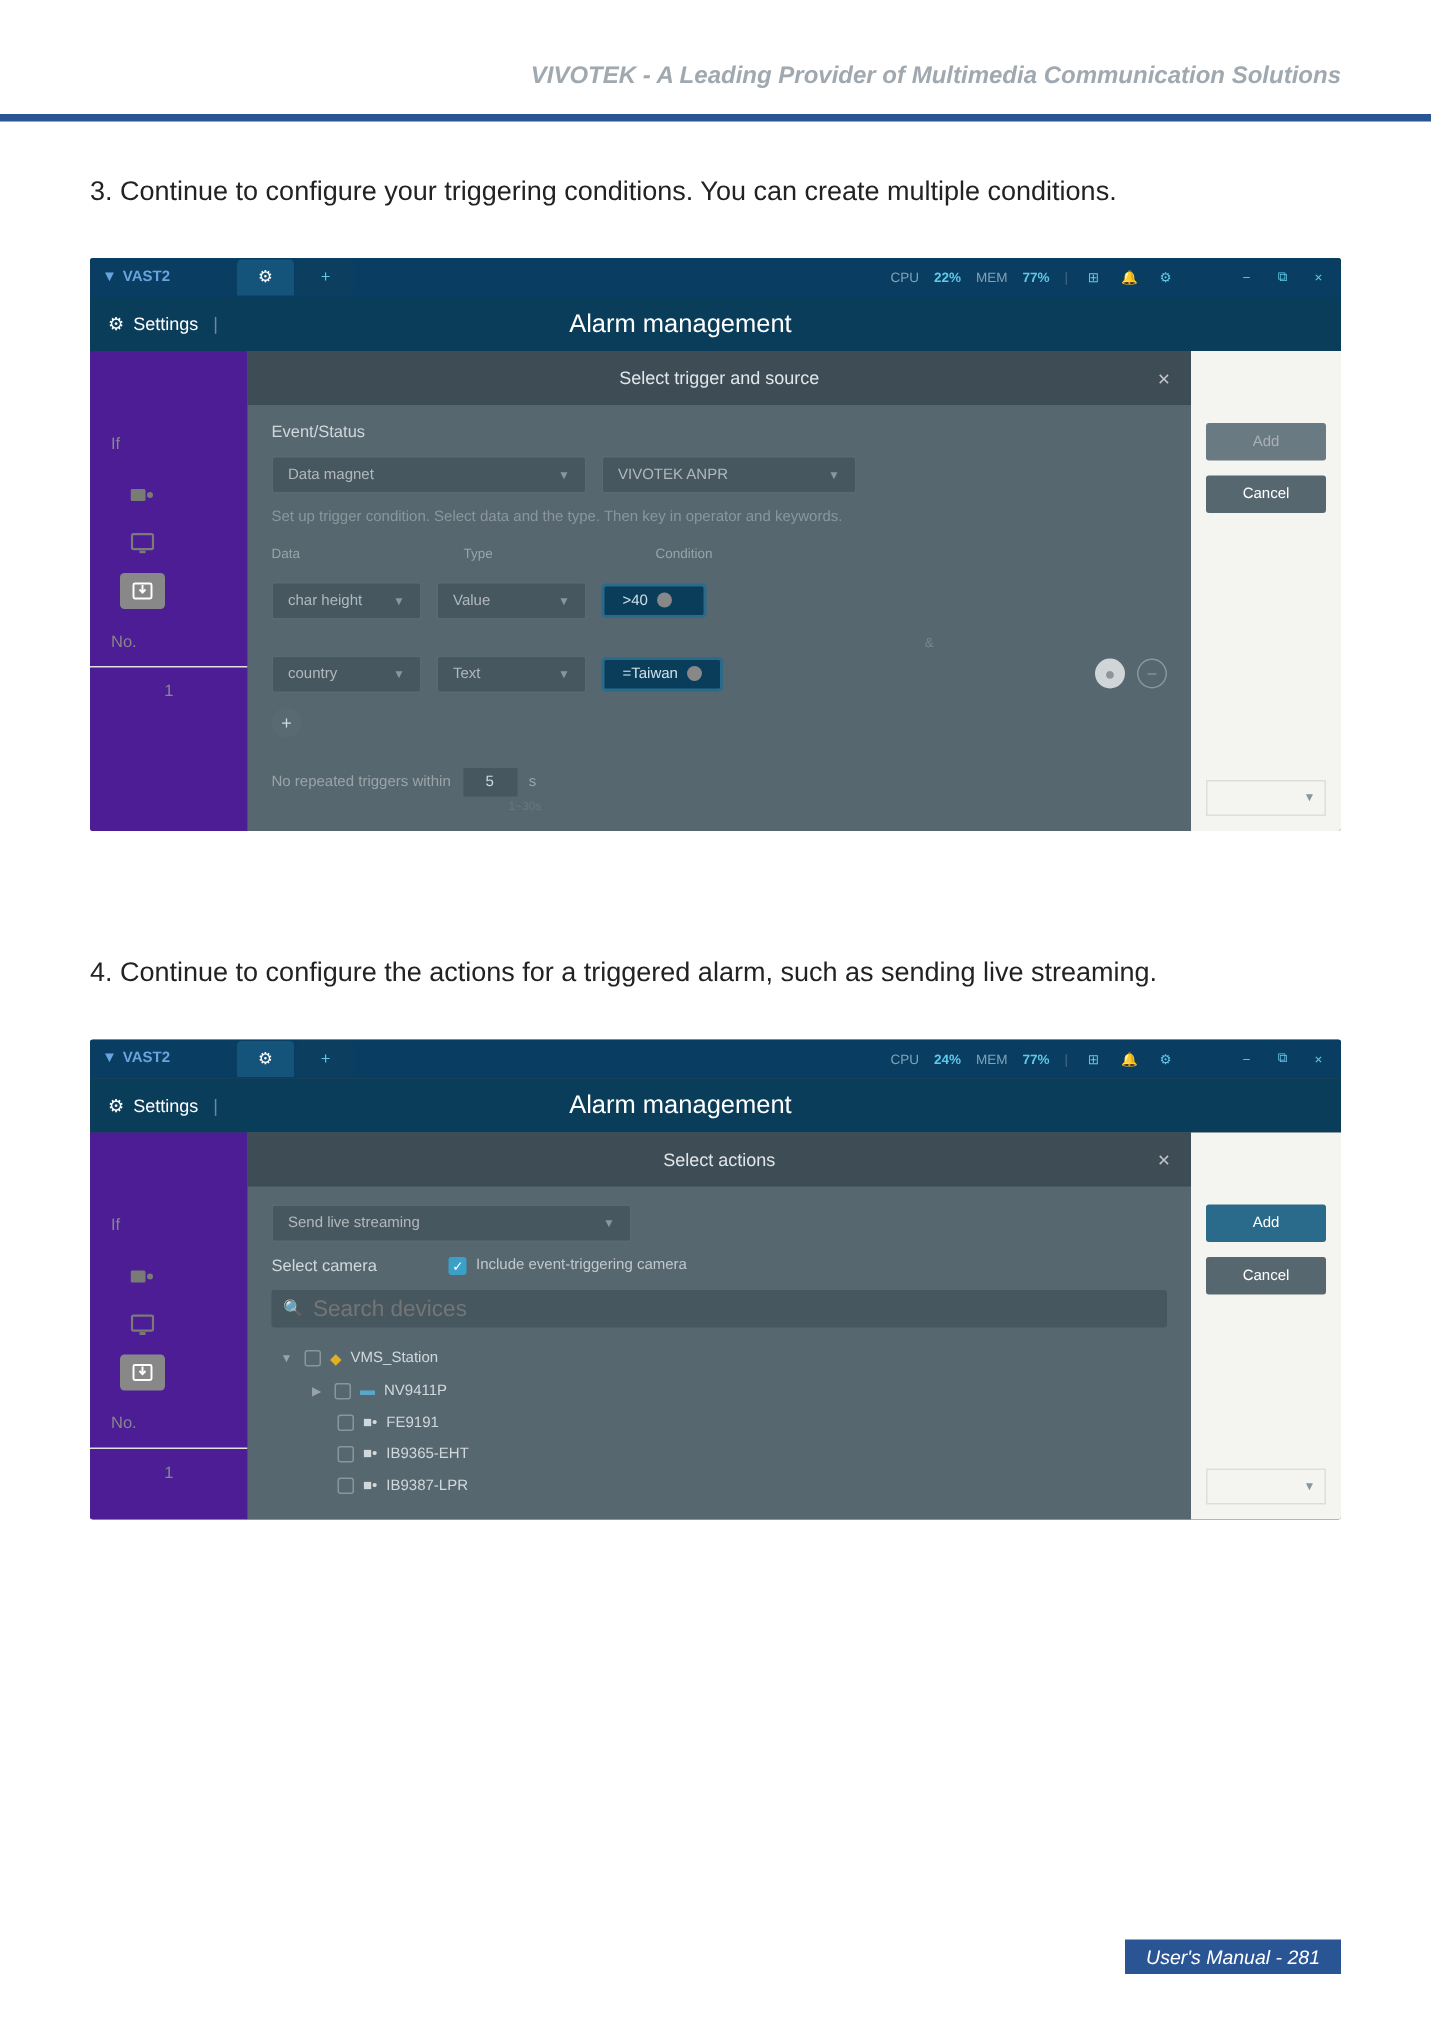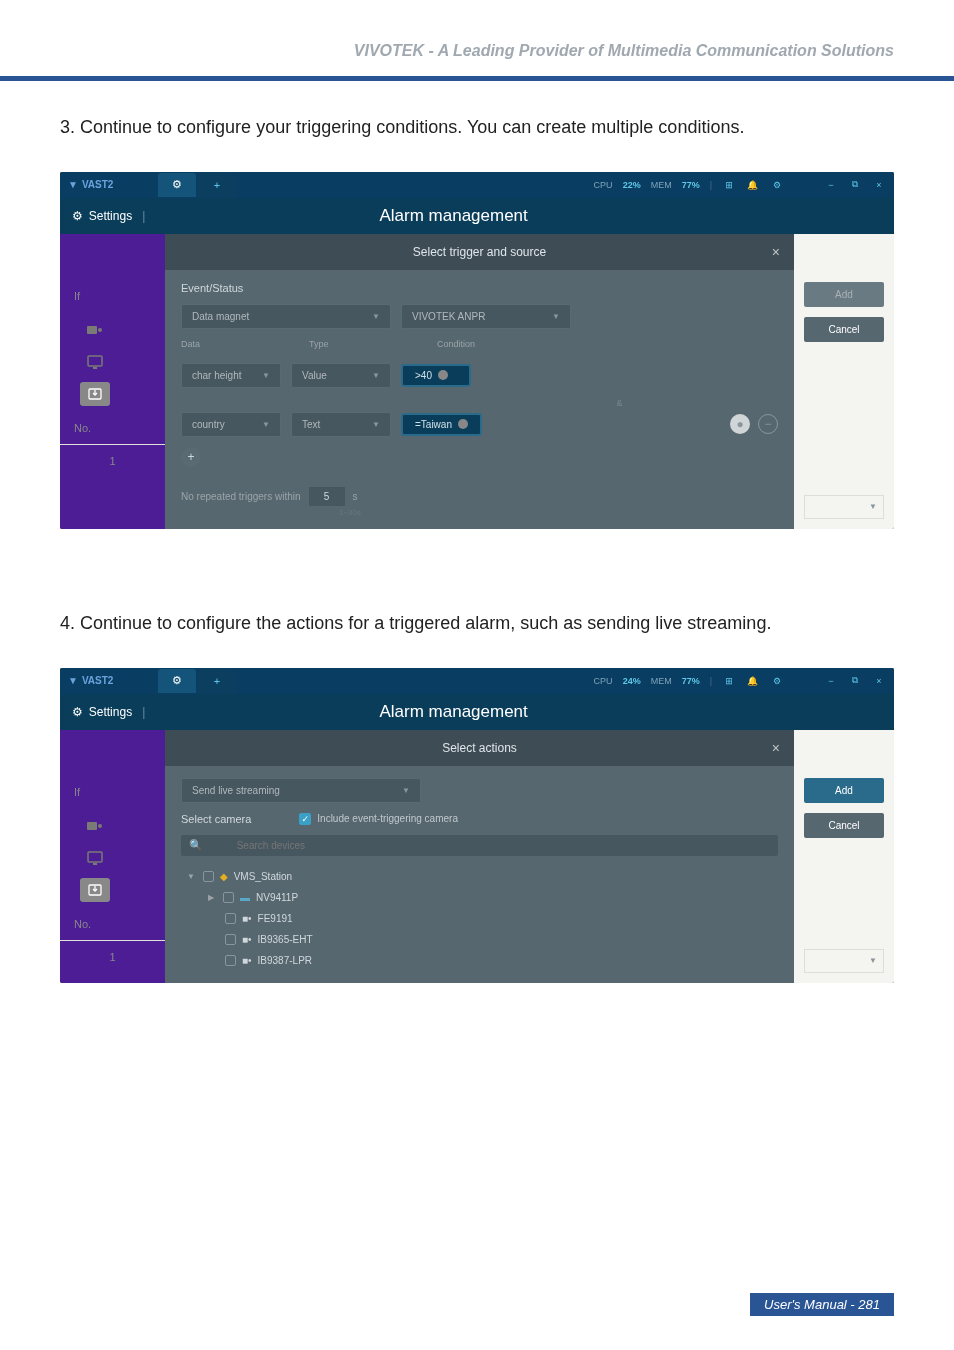--- a/index.html
+++ b/index.html
@@ -325,24 +325,23 @@
     align-items: center;
     background: #475760;
     border-radius: 2px;
     padding: 4px 8px;
     margin-bottom: 10px;
   }
   .search-row input {
     background: transparent;
     border: none;
     color: #9aa4a8;
-    font-size: 10px;
+    font-size: 15px;
     flex: 1;
     outline: none;
-    margin-left: 28px;
   }
   .search-row .search-icon {
     color: #d0d8dc;
     margin-right: 6px;
     font-size: 11px;
   }
   .tree {
     font-size: 10px;
     color: #d0d8dc;
   }
@@ -487,20 +486,21 @@
             <div class="form-row">
               <div class="form-select" style="width:210px">
                 <span>Data magnet</span>
                 <span class="chev">▼</span>
               </div>
               <div class="form-select" style="width:170px">
                 <span>VIVOTEK ANPR</span>
                 <span class="chev">▼</span>
               </div>
             </div>
+            <div class="hint-text">Set up trigger condition. Select data and the type. Then key in operator and keywords.</div>
             <div class="form-row" style="gap:28px">
               <div style="width:100px">
                   <div class="col-label">Data</div>
                 </div>
               <div style="width:100px">
                   <div class="col-label">Type</div>
                 </div>
               <div>
                   <div class="col-label">Condition</div>
                 </div>

